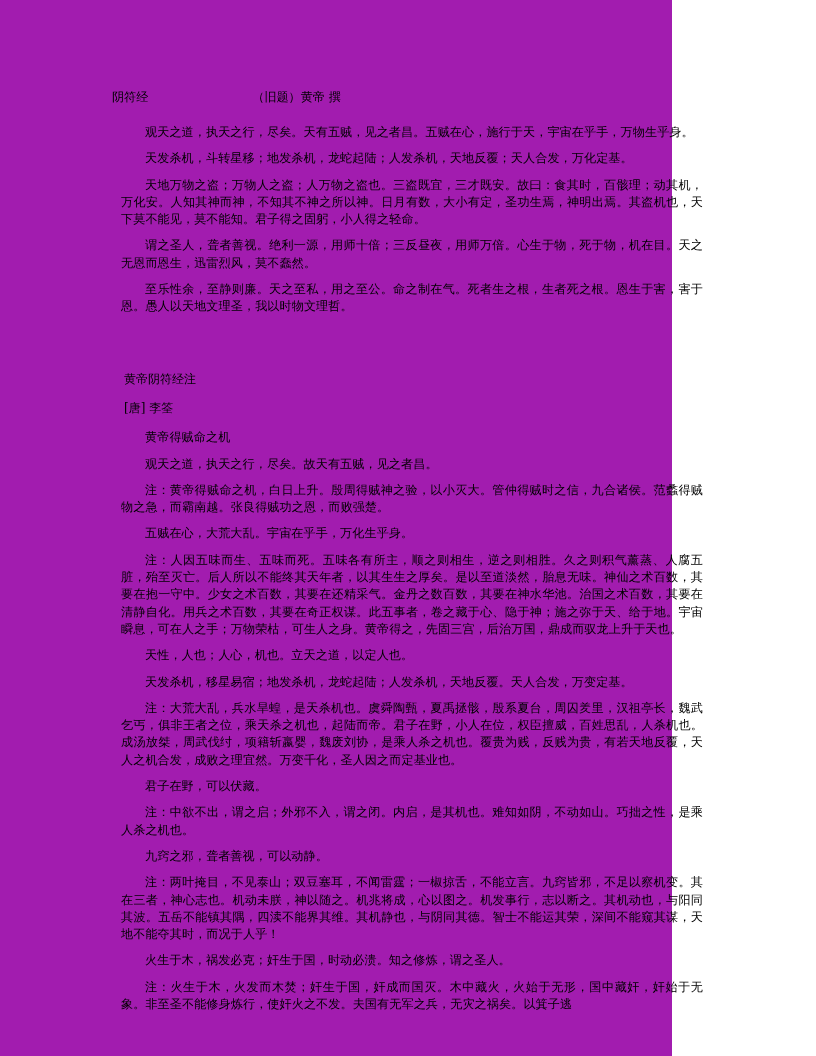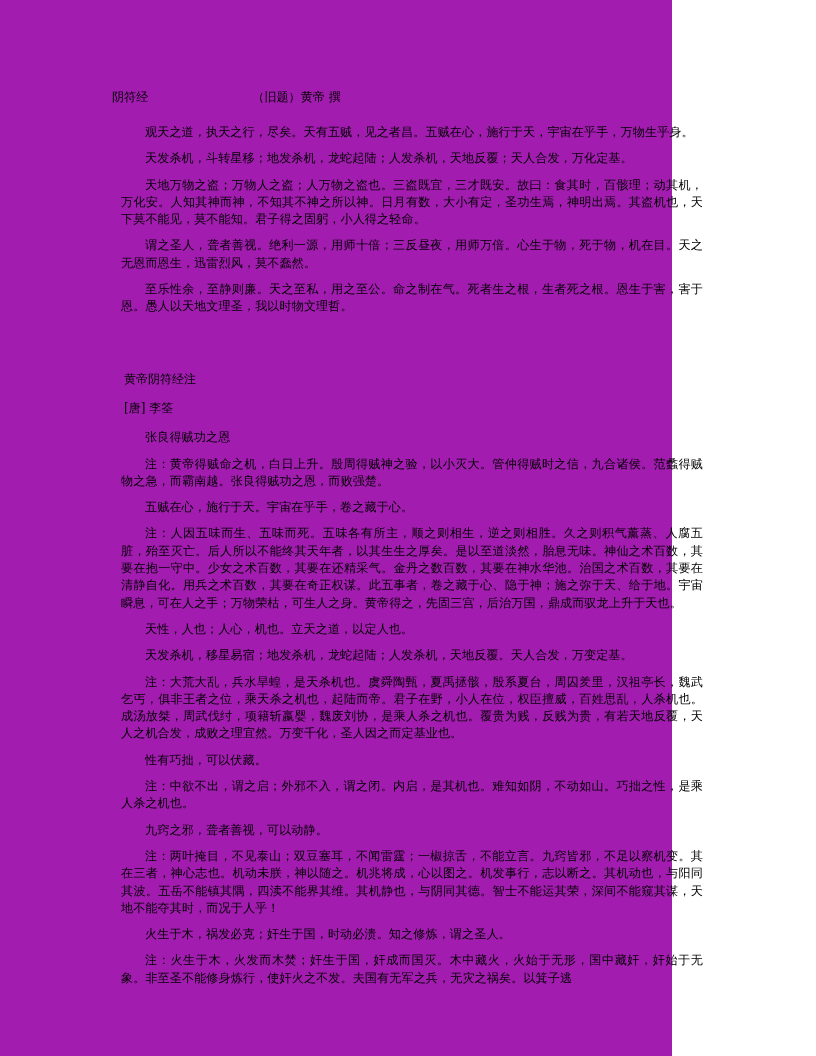--- a/index.html
+++ b/index.html
@@ -68,29 +68,30 @@
     <p class="para">观天之道，执天之行，尽矣。天有五贼，见之者昌。五贼在心，施行于天，宇宙在乎手，万物生乎身。</p>
     <p class="para">天发杀机，斗转星移；地发杀机，龙蛇起陆；人发杀机，天地反覆；天人合发，万化定基。</p>
     <p class="para">天地万物之盗；万物人之盗；人万物之盗也。三盗既宜，三才既安。故曰：食其时，百骸理；动其机，万化安。人知其神而神，不知其不神之所以神。日月有数，大小有定，圣功生焉，神明出焉。其盗机也，天下莫不能见，莫不能知。君子得之固躬，小人得之轻命。</p>
     <p class="para">谓之圣人，聋者善视。绝利一源，用师十倍；三反昼夜，用师万倍。心生于物，死于物，机在目。天之无恩而恩生，迅雷烈风，莫不蠢然。</p>
     <p class="para">至乐性余，至静则廉。天之至私，用之至公。命之制在气。死者生之根，生者死之根。恩生于害，害于恩。愚人以天地文理圣，我以时物文理哲。</p>
 
     <div class="blank-gap"></div>
 
     <p class="section-head">黄帝阴符经注</p>
     <p class="section-head">[唐]  李筌</p>
-    <p class="para">张良得贼功之恩</p>
+    <p class="para">黄帝得贼命之机</p>
 
+    <p class="para">观天之道，执天之行，尽矣。故天有五贼，见之者昌。</p>
     <p class="para">注：黄帝得贼命之机，白日上升。殷周得贼神之验，以小灭大。管仲得贼时之信，九合诸侯。范蠡得贼物之急，而霸南越。张良得贼功之恩，而败强楚。</p>
-    <p class="para">五贼在心，施行于天。宇宙在乎手，卷之藏于心。</p>
+    <p class="para">五贼在心，大荒大乱。宇宙在乎手，万化生乎身。</p>
     <p class="para">注：人因五味而生、五味而死。五味各有所主，顺之则相生，逆之则相胜。久之则积气薰蒸、人腐五脏，殆至灭亡。后人所以不能终其天年者，以其生生之厚矣。是以至道淡然，胎息无味。神仙之术百数，其要在抱一守中。少女之术百数，其要在还精采气。金丹之数百数，其要在神水华池。治国之术百数，其要在清静自化。用兵之术百数，其要在奇正权谋。此五事者，卷之藏于心、隐于神；施之弥于天、给于地。宇宙瞬息，可在人之手；万物荣枯，可生人之身。黄帝得之，先固三宫，后治万国，鼎成而驭龙上升于天也。</p>
     <p class="para">天性，人也；人心，机也。立天之道，以定人也。</p>
     <p class="para">天发杀机，移星易宿；地发杀机，龙蛇起陆；人发杀机，天地反覆。天人合发，万变定基。</p>
     <p class="para">注：大荒大乱，兵水旱蝗，是天杀机也。虞舜陶甄，夏禹拯骸，殷系夏台，周囚羑里，汉祖亭长，魏武乞丐，俱非王者之位，乘天杀之机也，起陆而帝。君子在野，小人在位，权臣擅威，百姓思乱，人杀机也。成汤放桀，周武伐纣，项籍斩嬴婴，魏废刘协，是乘人杀之机也。覆贵为贱，反贱为贵，有若天地反覆，天人之机合发，成败之理宜然。万变千化，圣人因之而定基业也。</p>
-    <p class="para">性有巧拙，可以伏藏。</p>
+    <p class="para">君子在野，可以伏藏。</p>
     <p class="para">注：中欲不出，谓之启；外邪不入，谓之闭。内启，是其机也。难知如阴，不动如山。巧拙之性，是乘人杀之机也。</p>
     <p class="para">九窍之邪，聋者善视，可以动静。</p>
     <p class="para">注：两叶掩目，不见泰山；双豆塞耳，不闻雷霆；一椒掠舌，不能立言。九窍皆邪，不足以察机变。其在三者，神心志也。机动未朕，神以随之。机兆将成，心以图之。机发事行，志以断之。其机动也，与阳同其波。五岳不能镇其隅，四渎不能界其维。其机静也，与阴同其德。智士不能运其荣，深间不能窥其谋，天地不能夺其时，而况于人乎！</p>
     <p class="para">火生于木，祸发必克；奸生于国，时动必溃。知之修炼，谓之圣人。</p>
     <p class="para">注：火生于木，火发而木焚；奸生于国，奸成而国灭。木中藏火，火始于无形，国中藏奸，奸始于无象。非至圣不能修身炼行，使奸火之不发。夫国有无军之兵，无灾之祸矣。以箕子逃</p>
 
   </div>
 </div>
 
 </body></html>

